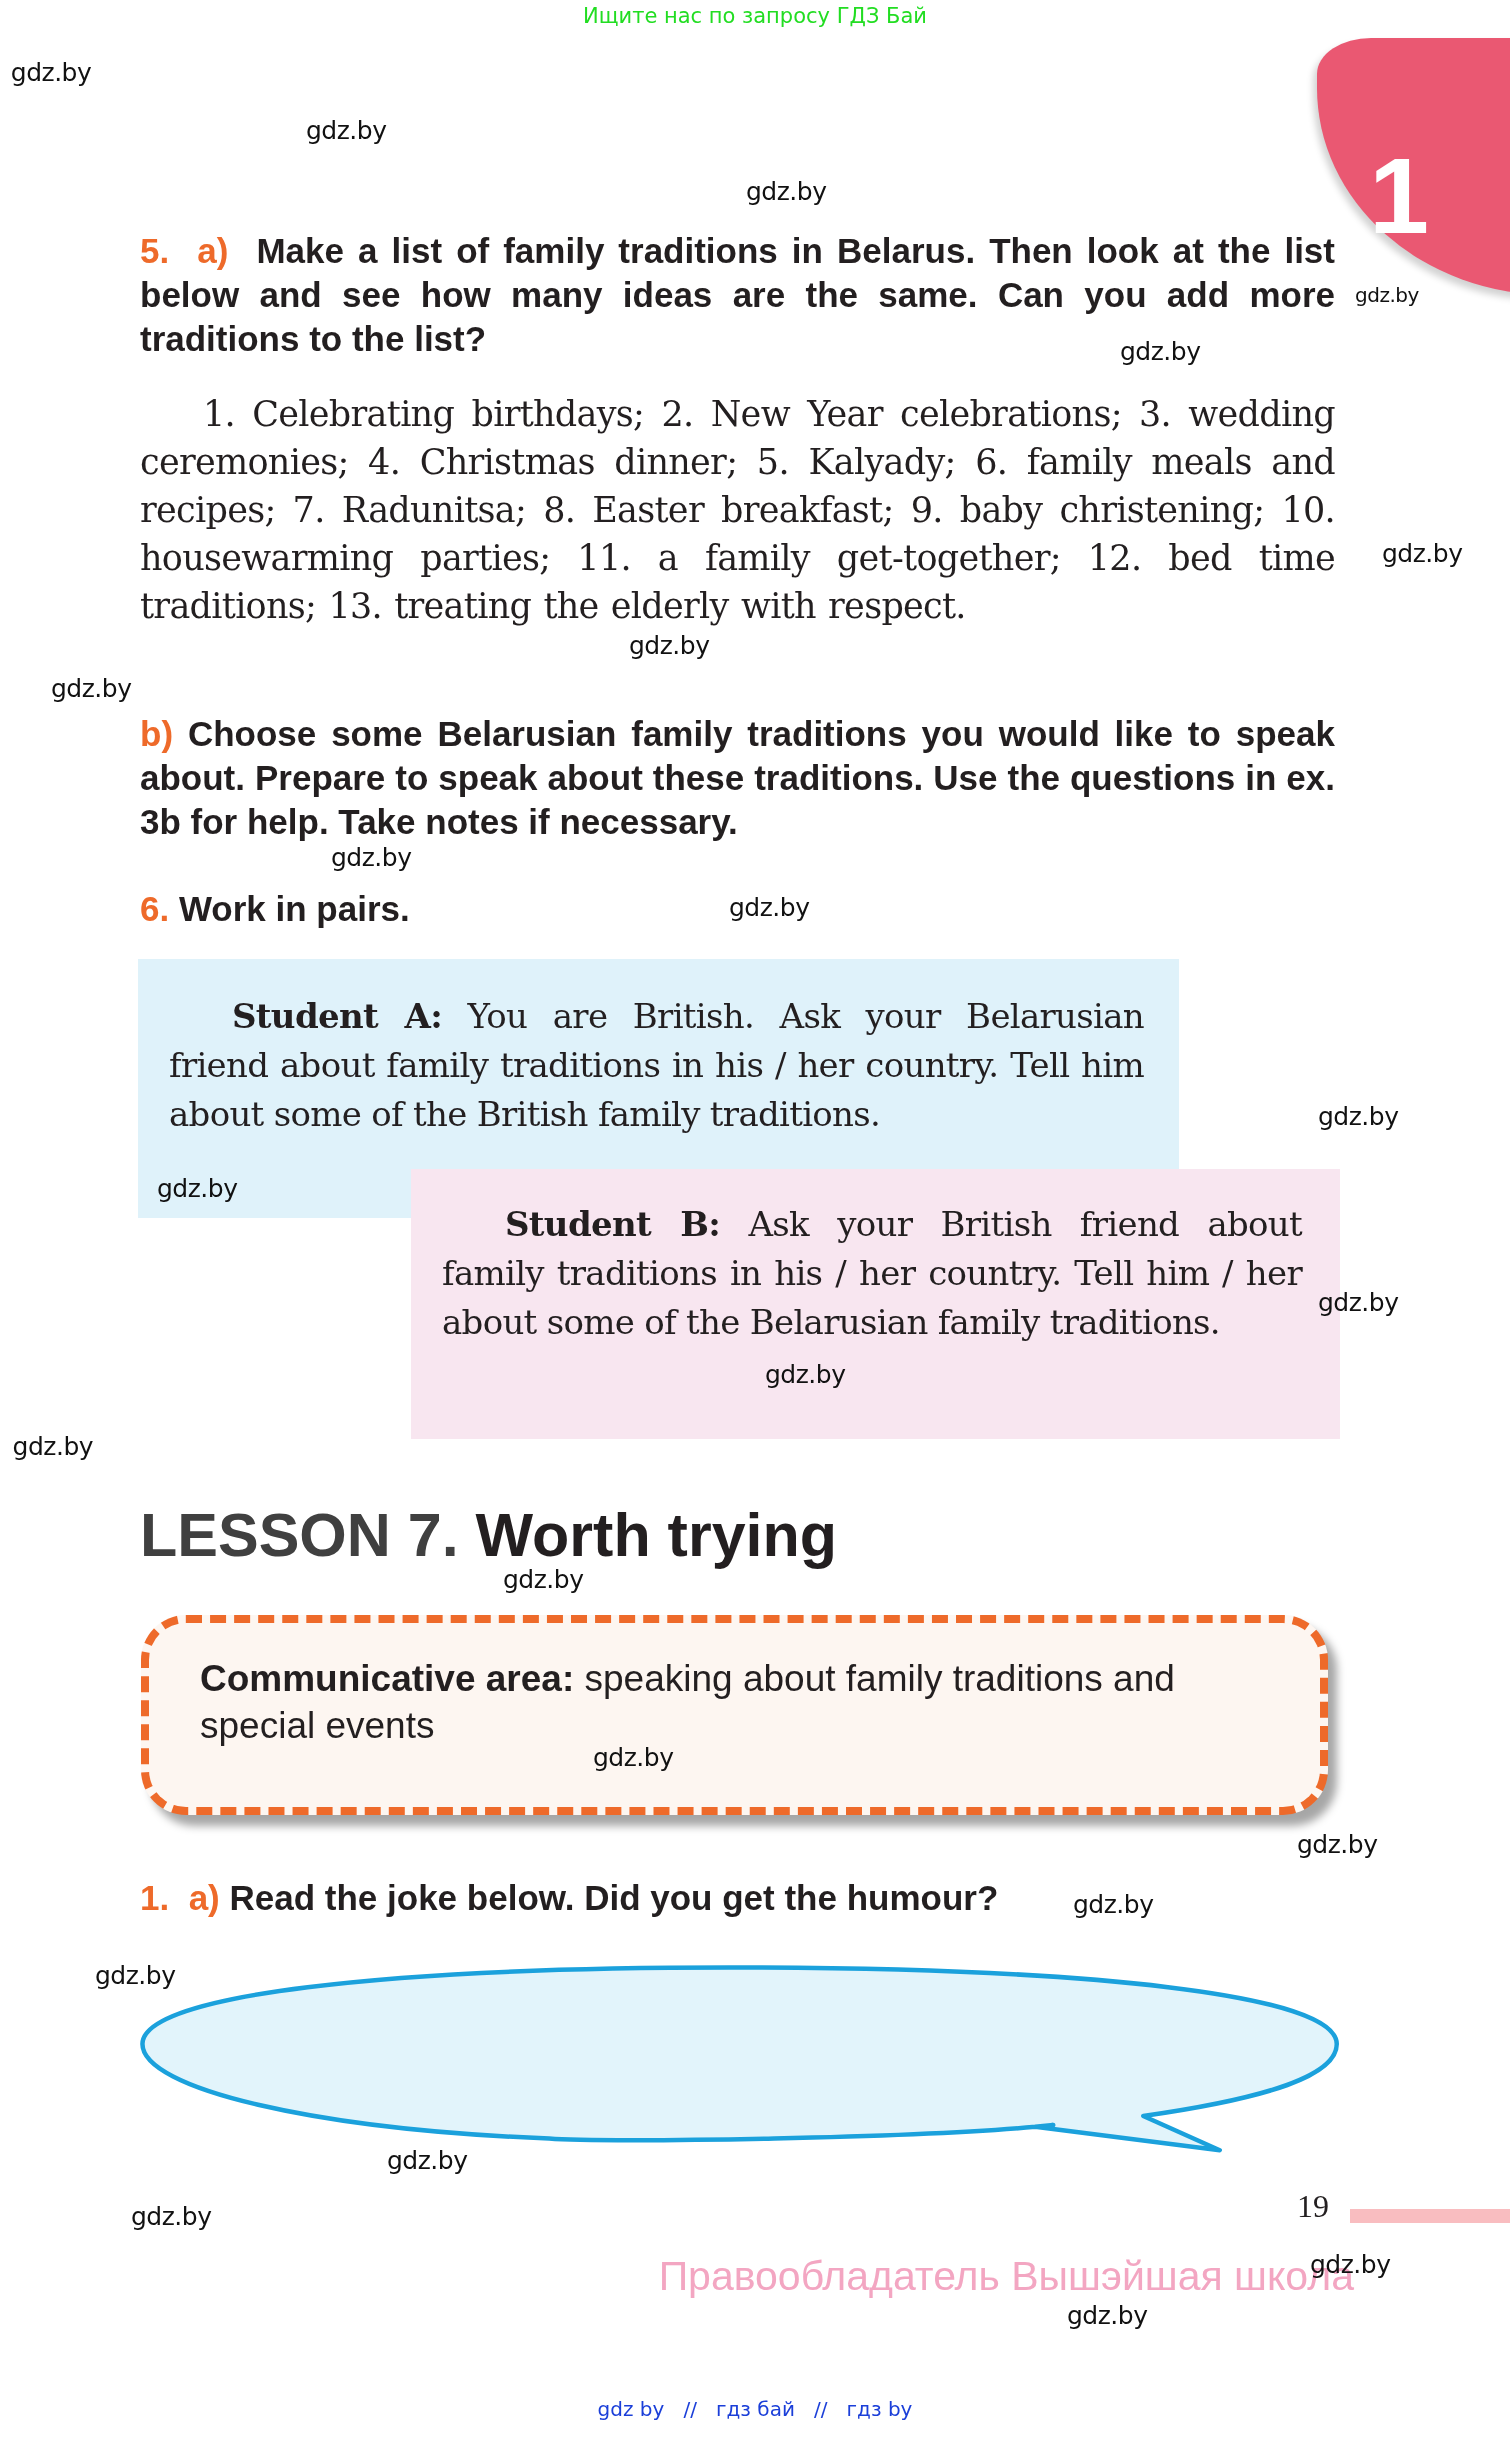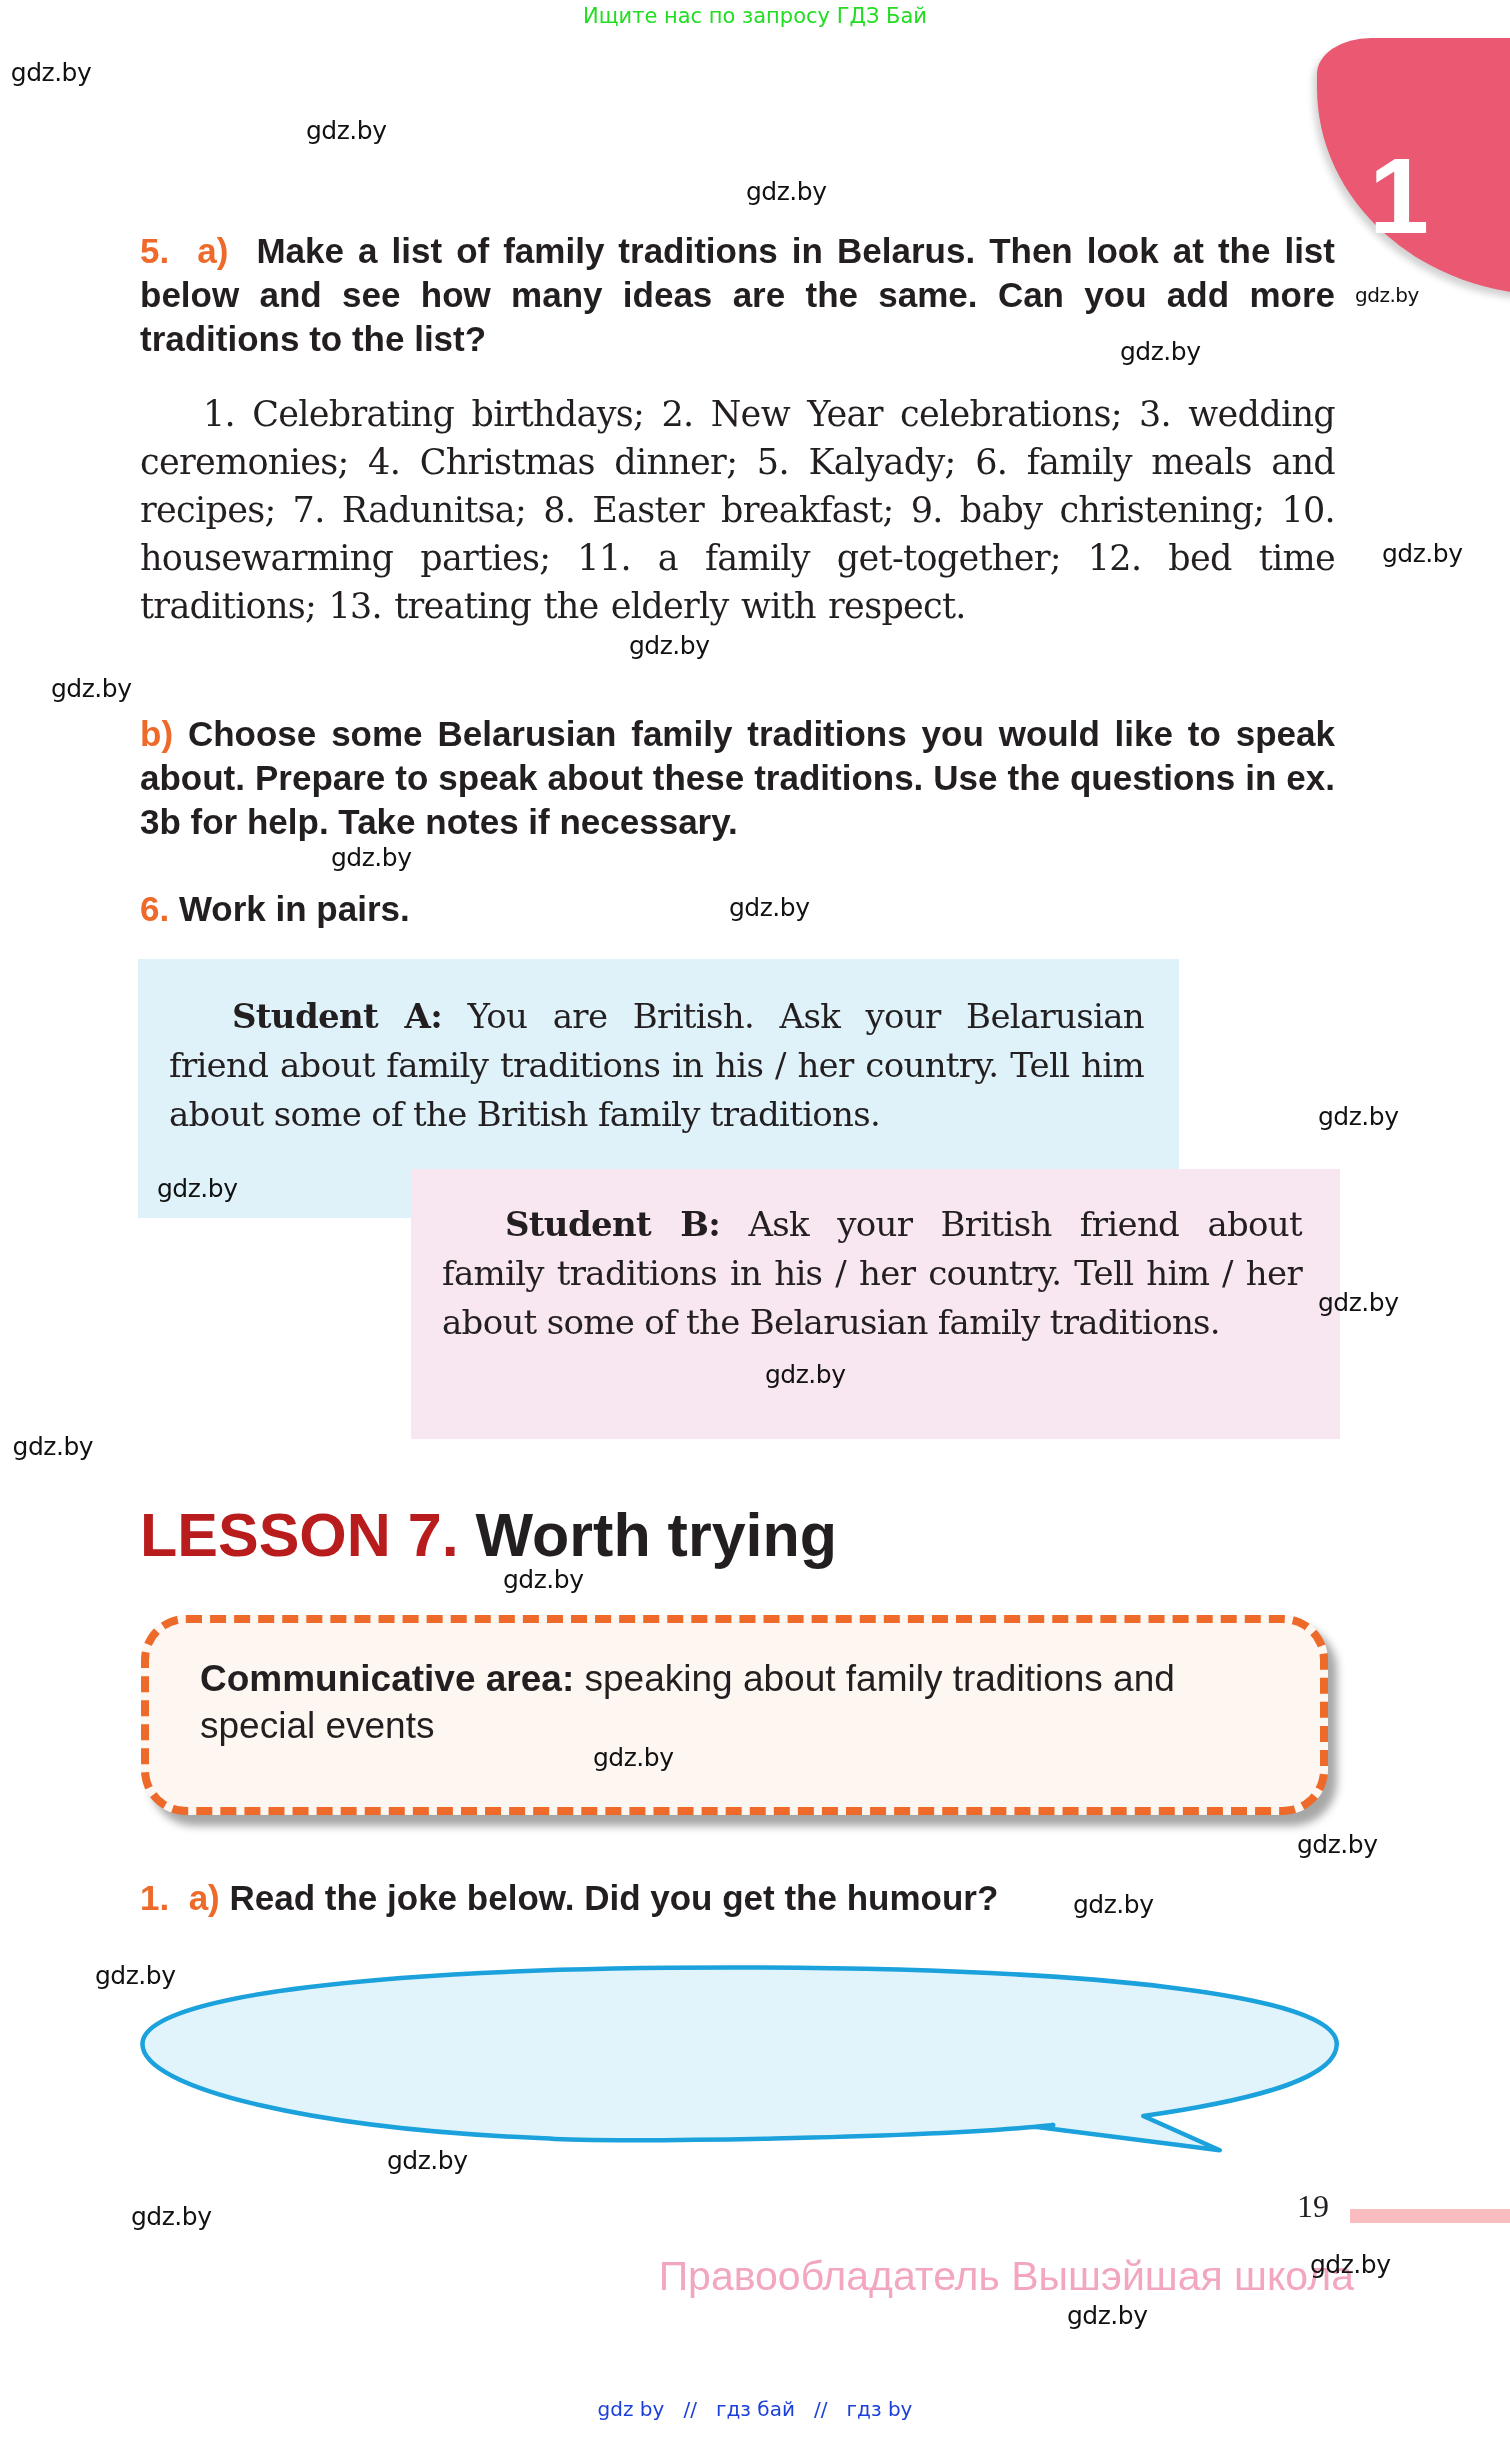--- a/index.html
+++ b/index.html
@@ -11,21 +11,21 @@
   #unit-tab { left:1317px; top:38px; width:297px; height:257px; background:#ea5872; border-radius:0 0 0 234px / 0 0 0 207px; box-shadow:-3.6px 5.4px 7.2px rgba(0,0,0,0.18); border-top-left-radius:54px 36px; }
   #unit-num { left:1369px; top:142px; font-family:"Liberation Sans", sans-serif; font-weight:bold; font-size:108px; color:#fff; line-height:1; }
   .task { position:absolute; left:140px; width:1195px; font-family:"Liberation Sans", sans-serif; font-weight:bold; font-size:35px; line-height:44px; text-align:justify; color:#231f20; }
   .num { color:#ee6a2a; }
   #list-text { position:absolute; left:140px; top:390px; width:1195px; font-family:"DejaVu Serif", serif; font-size:35px; line-height:48px; text-align:justify; color:#231f20; letter-spacing:-0.7px; word-spacing:1.8px; }
   #card-a { left:138px; top:959px; width:1041px; height:259px; background:#dff2fa; }
   #card-b { left:411px; top:1169px; width:929px; height:270px; background:#f8e6f0; }
   .card-text { position:absolute; font-family:"DejaVu Serif", serif; font-size:34px; line-height:49px; color:#231f20; text-align:justify; letter-spacing:-0.7px; }
   .card-text b { font-weight:bold;margin-top:32px; }
   #lesson-title { left:140px; top:1499px; font-family:"Liberation Sans", sans-serif; font-weight:bold; font-size:61px; line-height:72px; white-space:nowrap; }
-  #lesson-prefix { color:#b91c1c; }
+  #lesson-prefix { color:#404040; }
   #lesson-name { color:#231f20; }
   #comm-box { left:141px; top:1615px; width:1187px; height:200px; background:#fdf6f1; border:8px dashed #ee6a2a; border-radius:45px; box-shadow:9px 10.8px 9px rgba(0,0,0,0.35); box-sizing:border-box; }
   #comm-text { left:200px; top:1655px; width:1081px; font-family:"Liberation Sans", sans-serif; font-size:37px; line-height:47px; color:#231f20; }
   #joke-bubble { left:135px; top:1954px; width:1211px; height:207px; }
   #joke-text { left:180px; top:2001px; width:1126px; text-align:center; font-family:"DejaVu Sans", sans-serif; font-size:39px; line-height:49px; color:#231f20; letter-spacing:-0.5px; }
   #page-num { left:1297px; top:2188px; font-family:"Liberation Serif", serif; font-size:32px; color:#231f20; }
   #page-bar { left:1350px; top:2209px; width:160px; height:13.5px; background:#f9bdc0; }
   #copyright { left:0; width:1354px; top:2253px; text-align:right; font-family:"Liberation Sans", sans-serif; font-size:41px; color:#f3a6c2; }
   #footer-links { left:0; width:1510px; top:2397px; text-align:center; font-family:"DejaVu Sans", sans-serif; font-size:20px; color:#1b3fd9; }
   #footer-links span { white-space:pre; }

